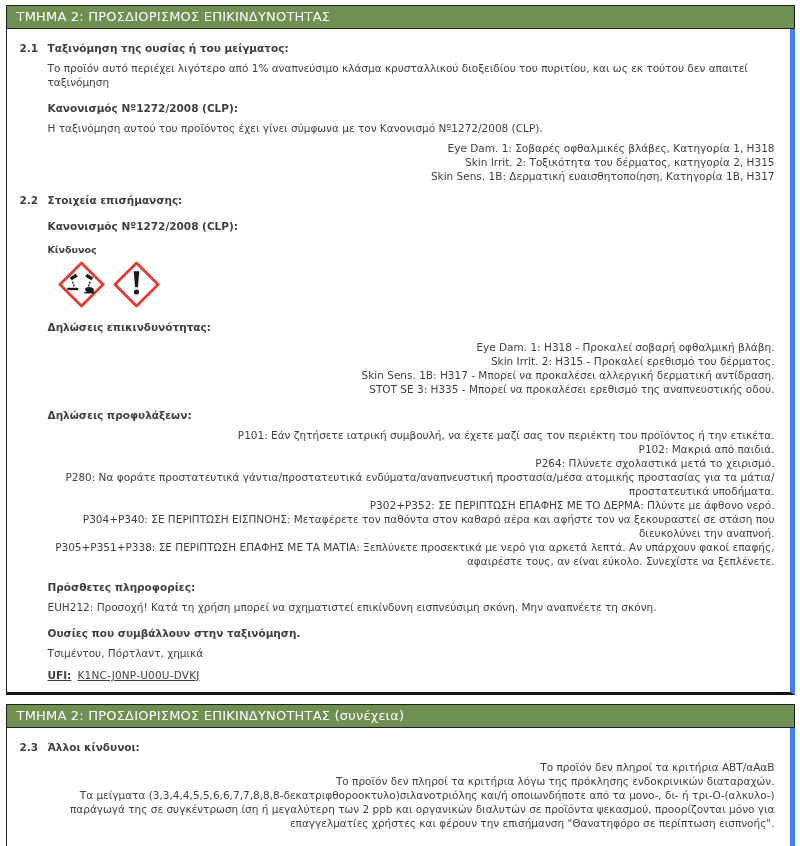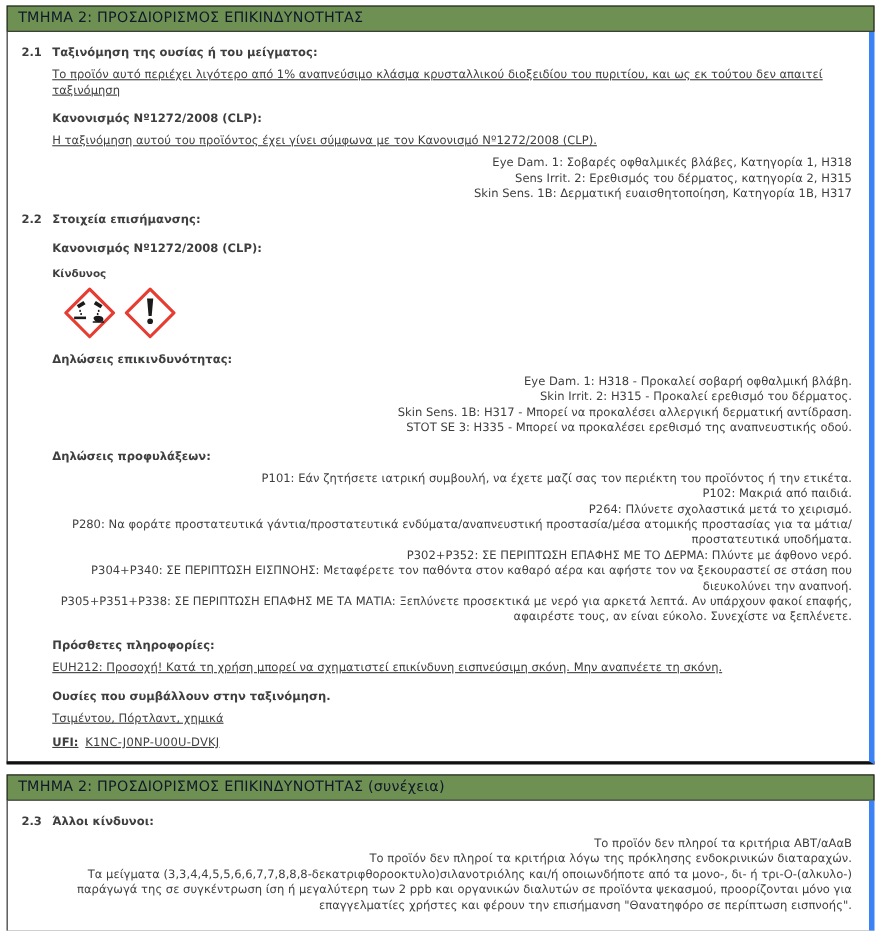--- a/index.html
+++ b/index.html
@@ -7,21 +7,21 @@
     width:800px;height:846px;
     font-family:"DejaVu Sans","Liberation Sans",sans-serif;
     color:#3f3f3f;
     -webkit-font-smoothing:antialiased;
   }
   .page{padding:5px 5px 0 5px;}
   .section{width:789px;margin:0 auto;}
   .sec-header{
     background:#6e9153;
     border:1px solid #1f1f1f;
-    color:#0f172a;
+    color:#ffffff;
     font-size:13px;
     letter-spacing:.2px;
     padding:3px 10px 4px 10px;
     box-sizing:border-box;
     height:24px;
     line-height:16px;
   }
   .sec-body{
     border-left:1px solid #1f1f1f;
     border-right:5px solid #3b82f6;
@@ -33,21 +33,21 @@
     line-height:14px;
   }
   .body1{min-height:662px;}
   .body2{min-height:117px;}
   .gap{height:9px;}
   .row{display:flex;}
   .num{flex:none;width:28px;font-weight:bold;}
   .content{flex:1;}
   .bold{font-weight:bold;}
   .sub-heading{font-weight:bold;margin:12px 0 6px 0;}
-  .para{margin:6px 0 6px 0;text-decoration:underline;}
+  .para{margin:6px 0 6px 0;}
   .group{margin:6px 0 6px 0;text-align:right;}
   .indent{margin-left:28px;}
   .signal{font-weight:bold;font-size:9.5px;margin:10px 0 4px 0;}
   .pictos{display:flex;gap:8px;margin:4px 0 8px 10px;}
   .picto{width:47px;height:47px;display:block;}
   .ufi-row{display:flex;margin-top:8px;text-decoration:underline;}
   .ufi-label{flex:none;width:30px;font-weight:bold;}
   .ufi-value{letter-spacing:.2px;}
   .mt{margin-top:10px;}
 </style>
@@ -69,21 +69,21 @@
 
       <div class="indent">
         <div class="para">Το προϊόν αυτό περιέχει λιγότερο από 1% αναπνεύσιμο κλάσμα κρυσταλλικού διοξειδίου του πυριτίου, και ως εκ τούτου δεν απαιτεί ταξινόμηση</div>
 
         <div class="sub-heading">Κανονισμός Nº1272/2008 (CLP):</div>
 
         <div class="para">Η ταξινόμηση αυτού του προϊόντος έχει γίνει σύμφωνα με τον Κανονισμό Nº1272/2008 (CLP).</div>
 
         <div class="group">
           <div>Eye Dam. 1: Σοβαρές οφθαλμικές βλάβες, Κατηγορία 1, H318</div>
-          <div>Sens Irrit. 2: Ερεθισμός του δέρματος, κατηγορία 2, H315</div>
+          <div>Skin Irrit. 2: Τοξικότητα του δέρματος, κατηγορία 2, H315</div>
           <div>Skin Sens. 1B: Δερματική ευαισθητοποίηση, Κατηγορία 1B, H317</div>
         </div>
       </div>
 
       <div class="row mt">
         <div class="num">2.2</div>
         <div class="content bold">Στοιχεία επισήμανσης:</div>
       </div>
 
       <div class="indent">

